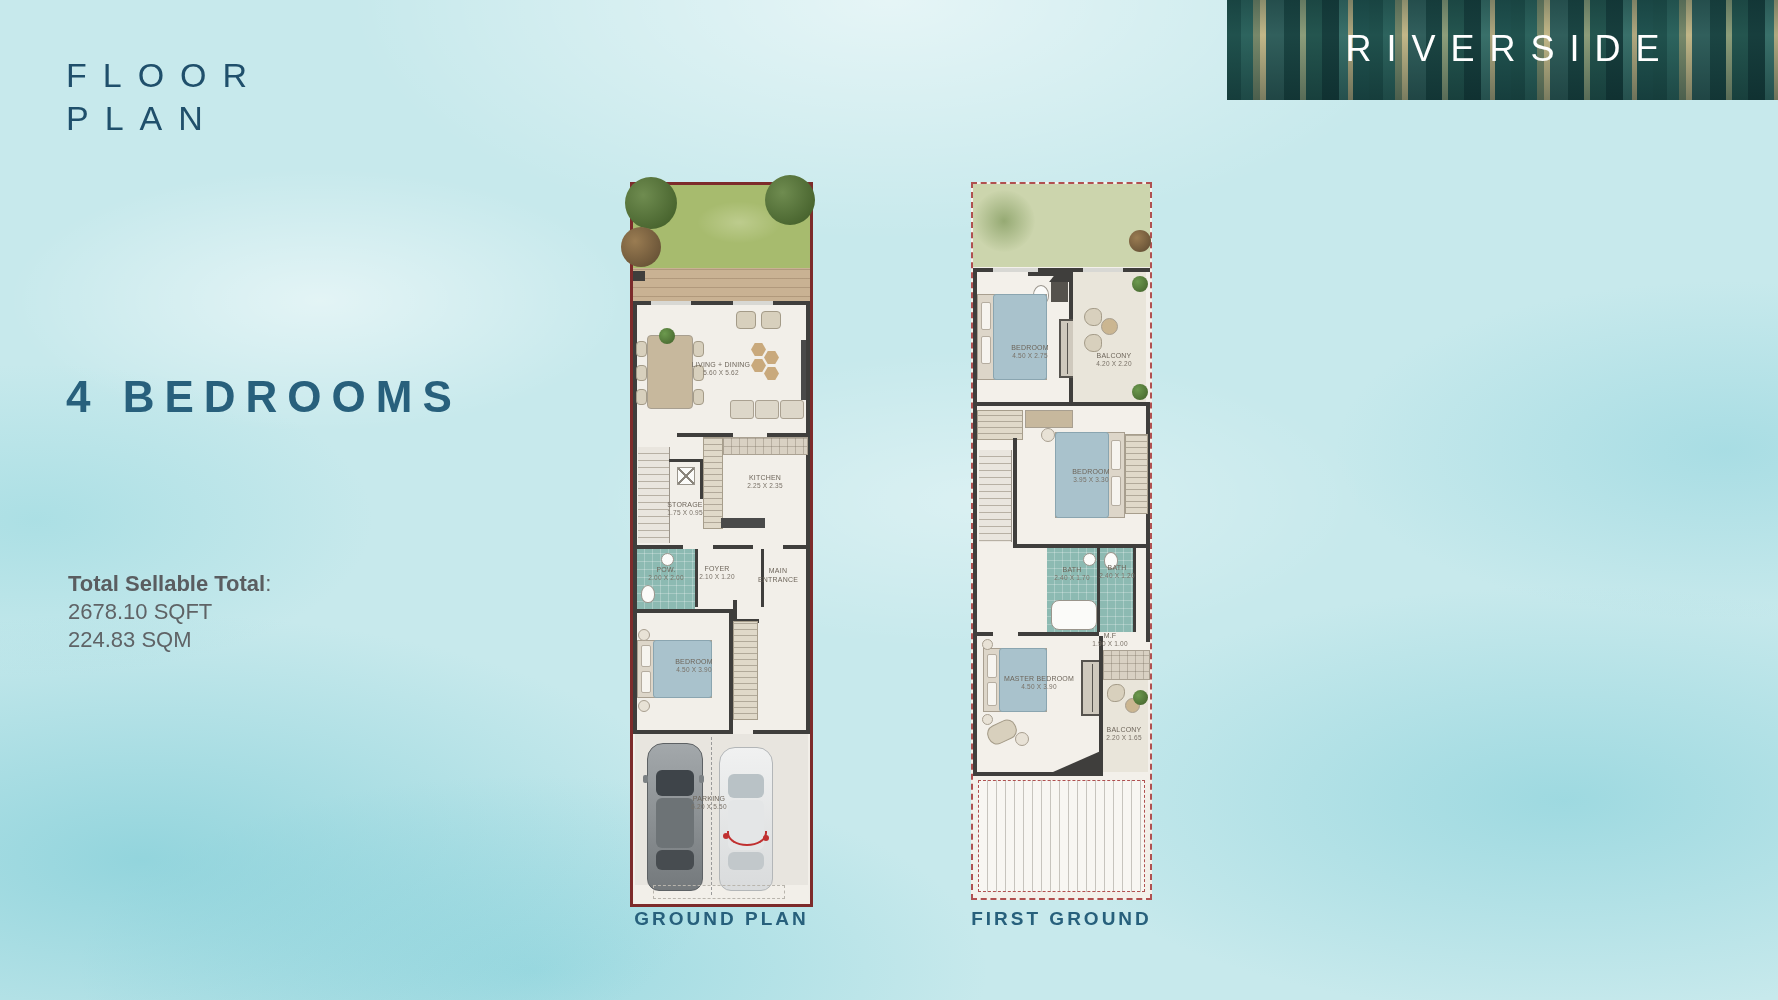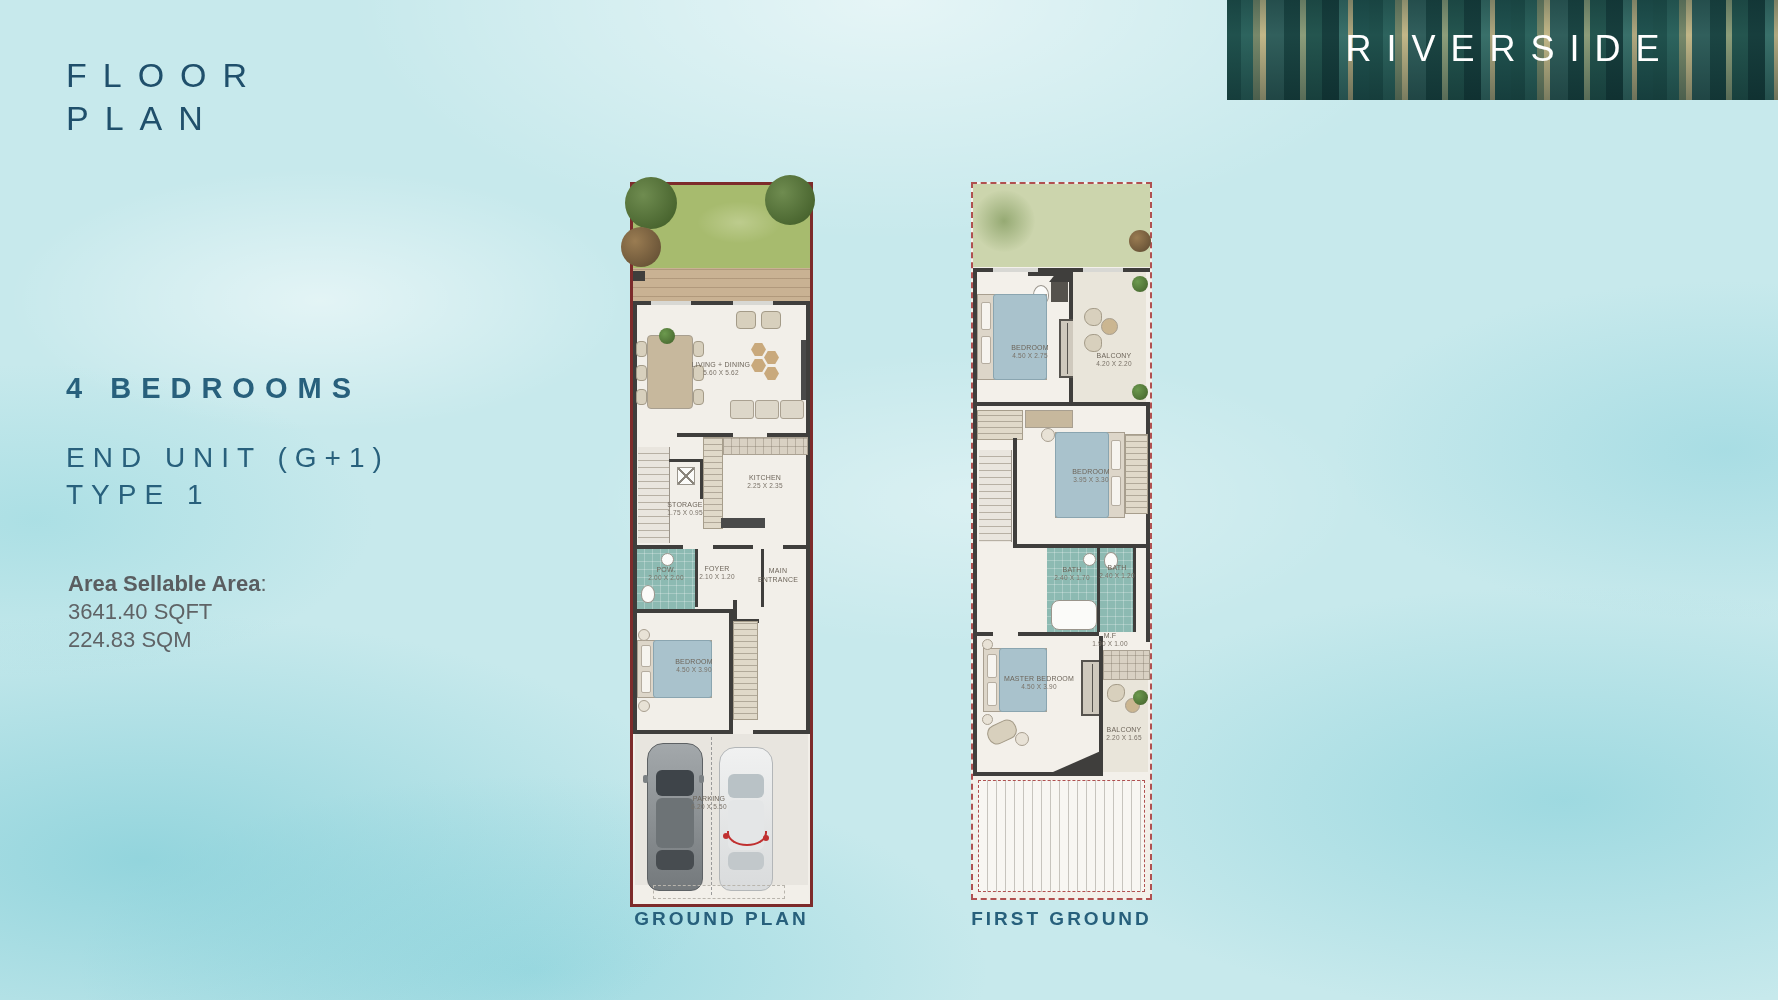--- a/index.html
+++ b/index.html
@@ -17,21 +17,21 @@
       radial-gradient(520px 240px at 2% 52%, rgba(120,205,214,.35), transparent 65%),
       radial-gradient(900px 400px at 50% 0%, rgba(255,255,255,.55), transparent 60%),
       radial-gradient(520px 220px at 18% 30%, rgba(255,255,255,.50), transparent 60%),
       radial-gradient(650px 250px at 55% 50%, rgba(255,255,255,.35), transparent 60%),
       #c7e9ec;
   }
   .abs{position:absolute;}
   
   .floor-title{left:66px;top:54px;font-size:34px;line-height:1.25;letter-spacing:16px;
     font-weight:500;color:#1f4f6b;}
-  .bedrooms{left:66px;top:372px;font-size:29px;letter-spacing:10px;font-weight:600;color:#28607c;}
+  .bedrooms{left:66px;top:372px;font-size:44px;letter-spacing:10px;font-weight:600;color:#28607c;}
   .unit{left:66px;top:440px;font-size:28px;line-height:1.32;letter-spacing:8px;font-weight:500;color:#28607c;}
   .area{left:68px;top:570px;font-size:22px;line-height:28px;color:#5f6366;}
   .area .b{font-weight:700;color:#5a5d60;}
   
   .banner{left:1227px;top:0;width:551px;height:100px;overflow:hidden;
     background:
       linear-gradient(180deg, rgba(8,38,40,.30), rgba(8,38,40,0) 35%, rgba(4,28,30,.38)),
       repeating-linear-gradient(90deg,
         #20514d 0 14px, #2d645e 14px 26px, #77886a 26px 33px, #c2b788 33px 39px,
         #315f5c 39px 57px, #1b4543 57px 73px, #8c9d7a 73px 79px, #24554f 79px 95px,
@@ -123,28 +123,24 @@
     <div>FLOOR</div>
     <div>PLAN</div>
   </div>
 
   <div class="abs banner">
     <div class="brand">RIVERSIDE</div>
   </div>
 
   <div class="abs bedrooms">4 BEDROOMS</div>
 
-  <div class="abs unit">
-    <div>END UNIT (G+1)</div>
-    <div>TYPE 1</div>
-  </div>
 
   <div class="abs area">
-    <div><span class="b">Area Sellable Area</span><span>:</span></div>
-    <div>3641.40 SQFT</div>
+    <div><span class="b">Total Sellable Total</span><span>:</span></div>
+    <div>2678.10 SQFT</div>
     <div>224.83 SQM</div>
   </div>
 
   <div class="abs plan plan-ground">
 
     <div class="abs garden" style="left:0;top:0;width:177px;height:83px;"></div>
     <div class="tree" style="left:-8px;top:-8px;width:52px;height:52px;"></div>
     <div class="tree" style="left:132px;top:-10px;width:50px;height:50px;"></div>
     <div class="tree brown" style="left:-12px;top:42px;width:40px;height:40px;"></div>
 

